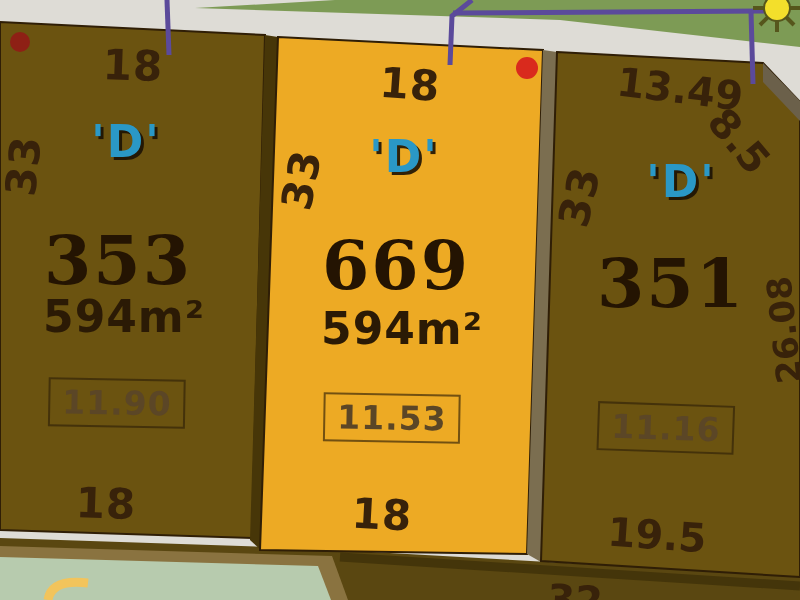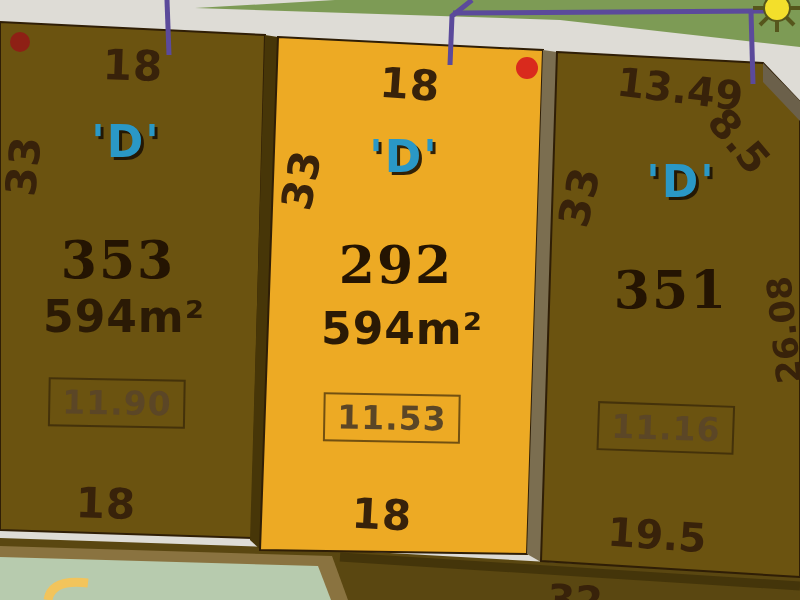--- a/index.html
+++ b/index.html
@@ -3,21 +3,21 @@
 <meta charset="utf-8">
 <style>
   html,body{margin:0;padding:0;}
   body{width:800px;height:600px;overflow:hidden;font-family:"DejaVu Sans",sans-serif;}
   .stage{position:relative;width:800px;height:600px;background:#dedcd6;}
   svg.mapshapes{position:absolute;left:0;top:0;}
   .lbl{position:absolute;transform:translate(-50%,-50%);white-space:nowrap;color:#38220a;
        font-weight:bold;line-height:1;}
   .dim{font-size:42px;letter-spacing:1px;}
   .dim-sm{font-size:38px;}
-  .lotnum{font-family:"DejaVu Serif",serif;font-size:52px;font-weight:bold;color:#241402;letter-spacing:2px;}
+  .lotnum{font-family:"DejaVu Serif",serif;font-size:68px;font-weight:bold;color:#241402;letter-spacing:2px;}
   .area{font-size:44px;color:#2b1a05;letter-spacing:1px;}
   .zone{font-size:44px;color:#2a98c6;text-shadow:3px 3px 0 rgba(28,18,4,0.9);letter-spacing:2px;}
   .frontbox{position:absolute;transform:translate(-50%,-50%);border:2px solid rgba(48,32,8,0.65);
             padding:6px 12px;}
   .frontbox .val{font-size:33px;font-weight:bold;color:#5b4626;letter-spacing:1px;line-height:1;}
 </style>
 </head>
 <body>
 
 <div class="stage">
@@ -75,32 +75,32 @@
   <div class="lbl lotnum" style="left:118px;top:260px;">353</div>
   <div class="lbl area" style="left:124px;top:317px;">594m²</div>
   <div class="frontbox" style="left:117px;top:403px;transform:translate(-50%,-50%) rotate(1deg);">
     <div class="val">11.90</div>
   </div>
   <div class="lbl dim" style="left:106px;top:504px;transform:translate(-50%,-50%) rotate(2deg);">18</div>
 
   <div class="lbl dim" style="left:410px;top:85px;transform:translate(-50%,-50%) rotate(4deg);">18</div>
   <div class="lbl dim" style="left:302px;top:180px;transform:translate(-50%,-50%) rotate(-79deg);">33</div>
   <div class="lbl zone" style="left:404px;top:157px;">'D'</div>
-  <div class="lbl lotnum" style="left:396px;top:265px;">292</div>
+  <div class="lbl lotnum" style="left:396px;top:265px;">669</div>
   <div class="lbl area" style="left:402px;top:329px;">594m²</div>
   <div class="frontbox" style="left:392px;top:418px;transform:translate(-50%,-50%) rotate(1deg);">
     <div class="val">11.53</div>
   </div>
   <div class="lbl dim" style="left:382px;top:515px;transform:translate(-50%,-50%) rotate(3deg);">18</div>
 
   <div class="lbl dim-sm lbl-b" style="left:680px;top:89px;font-size:40px;transform:translate(-50%,-50%) rotate(7deg);">13.49</div>
   <div class="lbl dim-sm" style="left:739px;top:141px;font-size:40px;transform:translate(-50%,-50%) rotate(50deg);">8.5</div>
   <div class="lbl dim" style="left:580px;top:197px;transform:translate(-50%,-50%) rotate(-77deg);">33</div>
   <div class="lbl zone" style="left:681px;top:182px;">'D'</div>
-  <div class="lbl lotnum" style="left:671px;top:283px;margin-top:7px;">351</div>
+  <div class="lbl lotnum" style="left:671px;top:283px;">351</div>
   <div class="frontbox" style="left:666px;top:428px;transform:translate(-50%,-50%) rotate(2deg);">
     <div class="val">11.16</div>
   </div>
   <div class="lbl dim-sm" style="left:657px;top:535px;font-size:40px;transform:translate(-50%,-50%) rotate(4deg);">19.5</div>
   <div class="lbl dim-sm" style="left:784px;top:330px;font-size:34px;transform:translate(-50%,-50%) rotate(-96deg);">26.08</div>
 
   <div class="lbl dim-sm" style="left:575px;top:600px;font-size:40px;transform:translate(-50%,-50%) rotate(3deg);">32</div>
 
 </div>
 

